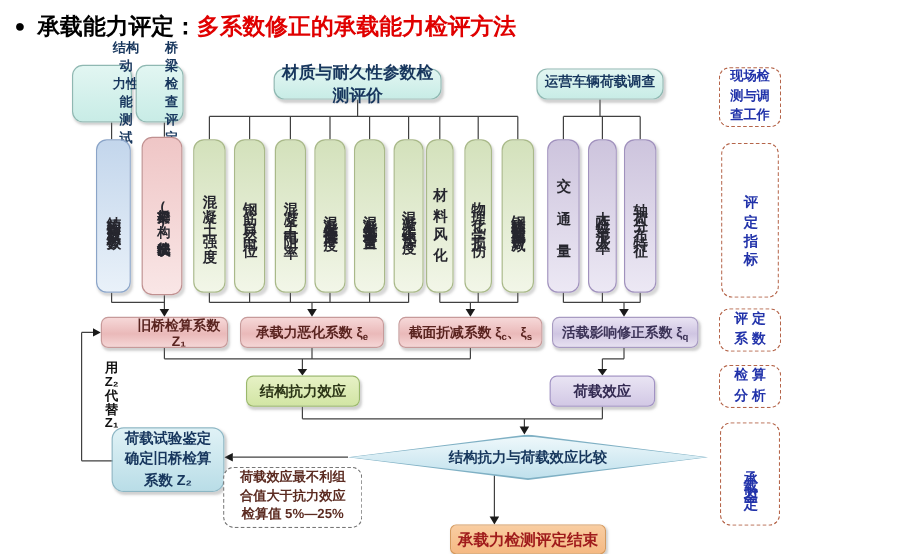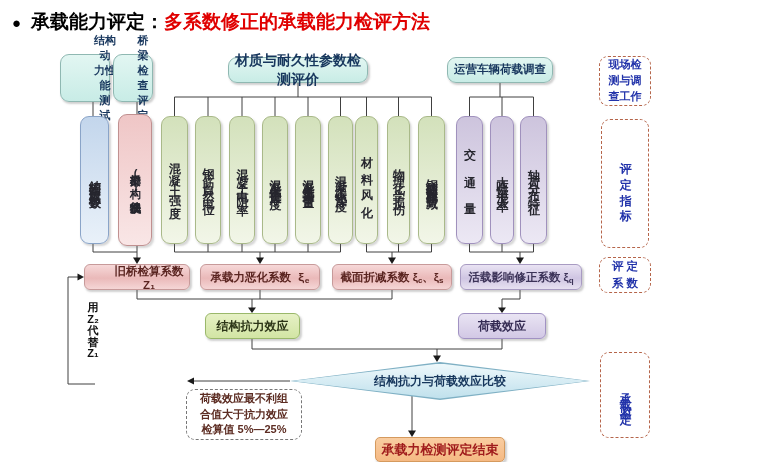--- a/index.html
+++ b/index.html
@@ -128,21 +128,21 @@
   <div class="box col green ls8" style="left:295px;width:26px;">混凝土氯离子含量</div>
   <div class="box col green ls7" style="left:328px;width:25px;">混凝土碳化深度</div>
   <div class="box col green ls4" style="left:355px;width:23px;">材料风化</div>
   <div class="box col green ls6" style="left:387px;width:23px;">物理化学损伤</div>
   <div class="box col green ls8" style="left:418px;width:27px;">钢筋锈蚀截面折减</div>
   <div class="box col purp ls3" style="left:456px;width:27px;">交通量</div>
   <div class="box col purp ls7" style="left:490px;width:24px;">大吨位车混入率</div>
   <div class="box col purp ls6" style="left:520px;width:27px;">轴荷分布特征</div>
 
   <div class="box coef cpink" style="left:84px;width:106px;padding-left:24px;">旧桥检算系数 Z₁</div>
-  <div class="box coef cpink" style="left:200px;width:120px;font-family:Liberation Mono, monospace;">
+  <div class="box coef cpink" style="left:200px;width:120px;">
     <span>承载力恶化系数 ξ</span>
       <span class="sub">e</span>
   </div>
   <div class="box coef cpink" style="left:332px;width:120px;">
     <span>截面折减系数 ξ</span>
       <span class="sub">c</span>
       <span>、ξ</span>
       <span class="sub">s</span>
   </div>
   <div class="box coef clav" style="left:460px;width:122px;">
@@ -155,28 +155,33 @@
 
   <div class="dia-o">
     <div class="dia-i">结构抗力与荷载效应比较</div>
   </div>
 
   <div class="note">用
 Z₂
 代
 替
 Z₁</div>
+  <div class="box ltest ml" style="left:93px;top:356px;width:94px;height:54px;">荷载试验鉴定
+确定旧桥检算
+系数 Z₂</div>
 
   <div class="box cond ml" style="left:186px;top:389px;width:116px;height:51px;font-weight:bold;">荷载效应最不利组
 合值大于抗力效应
 检算值 5%—25%</div>
 
   <div class="box endbox" style="left:375px;top:437px;width:130px;height:25px;">承载力检测评定结束</div>
 
   <div class="box side ml" style="left:599px;top:56px;width:52px;height:50px;font-size:11px;">现场检
 测与调
 查工作</div>
   <div class="box side v sv4" style="left:601px;top:119px;width:48px;height:129px;">评定指标</div>
   <div class="box side ml" style="left:599px;top:257px;width:52px;height:36px;">评 定
 系 数</div>
+  <div class="box side ml" style="left:599px;top:304px;width:52px;height:36px;">检 算
+分 析</div>
   <div class="box side v sv5" style="left:600px;top:352px;width:50px;height:86px;">承载力鉴定</div>
 
 </div>
 
 </body></html>

